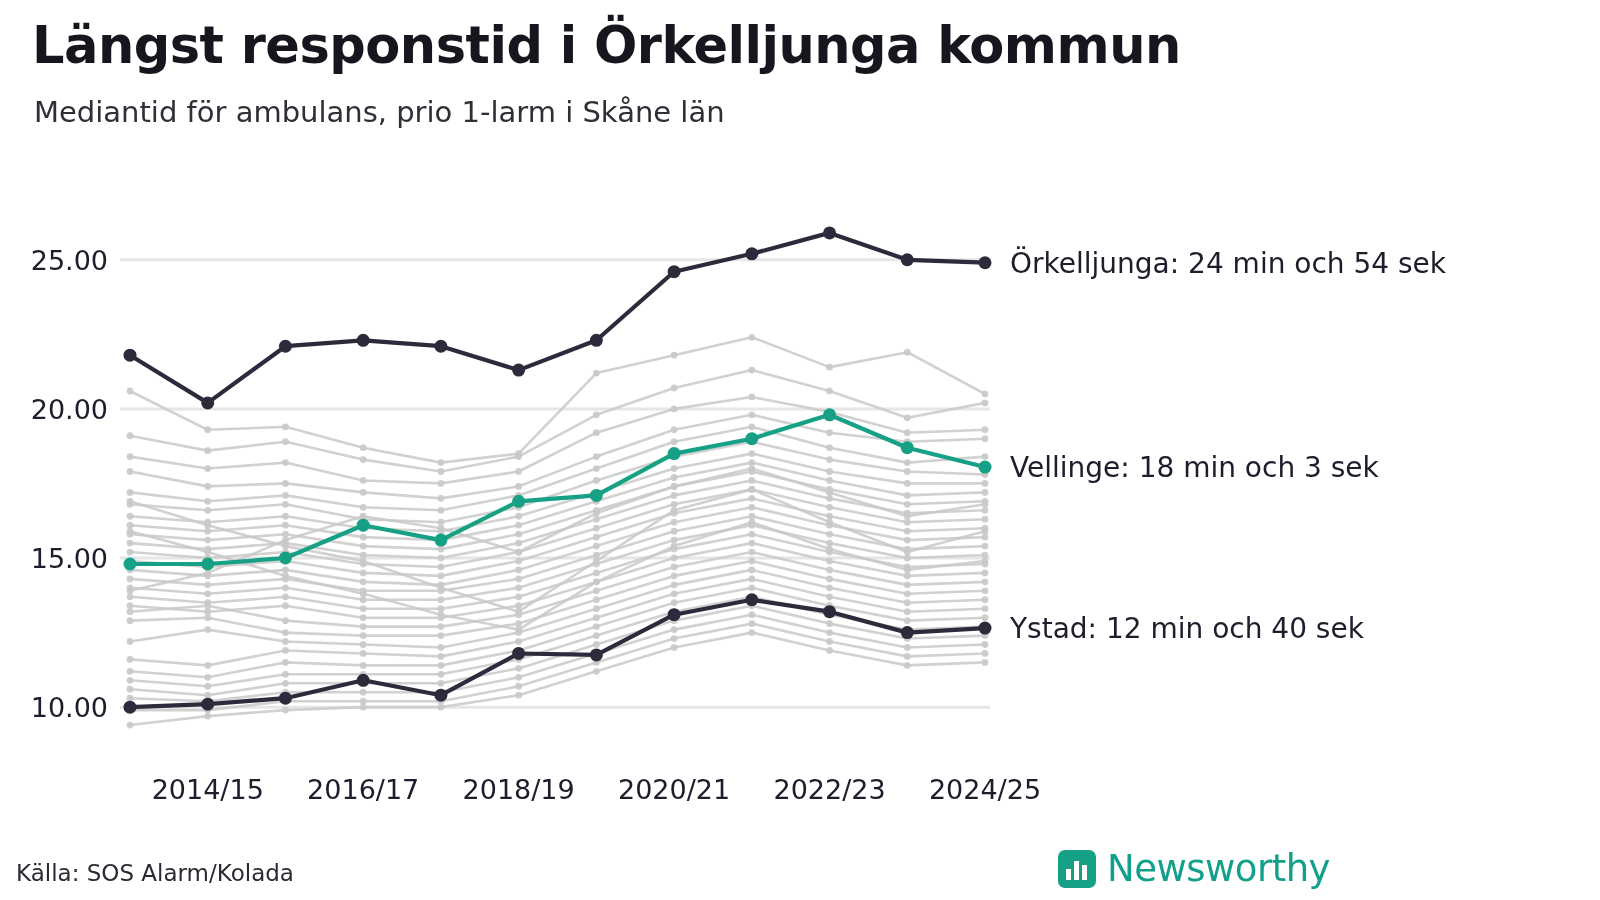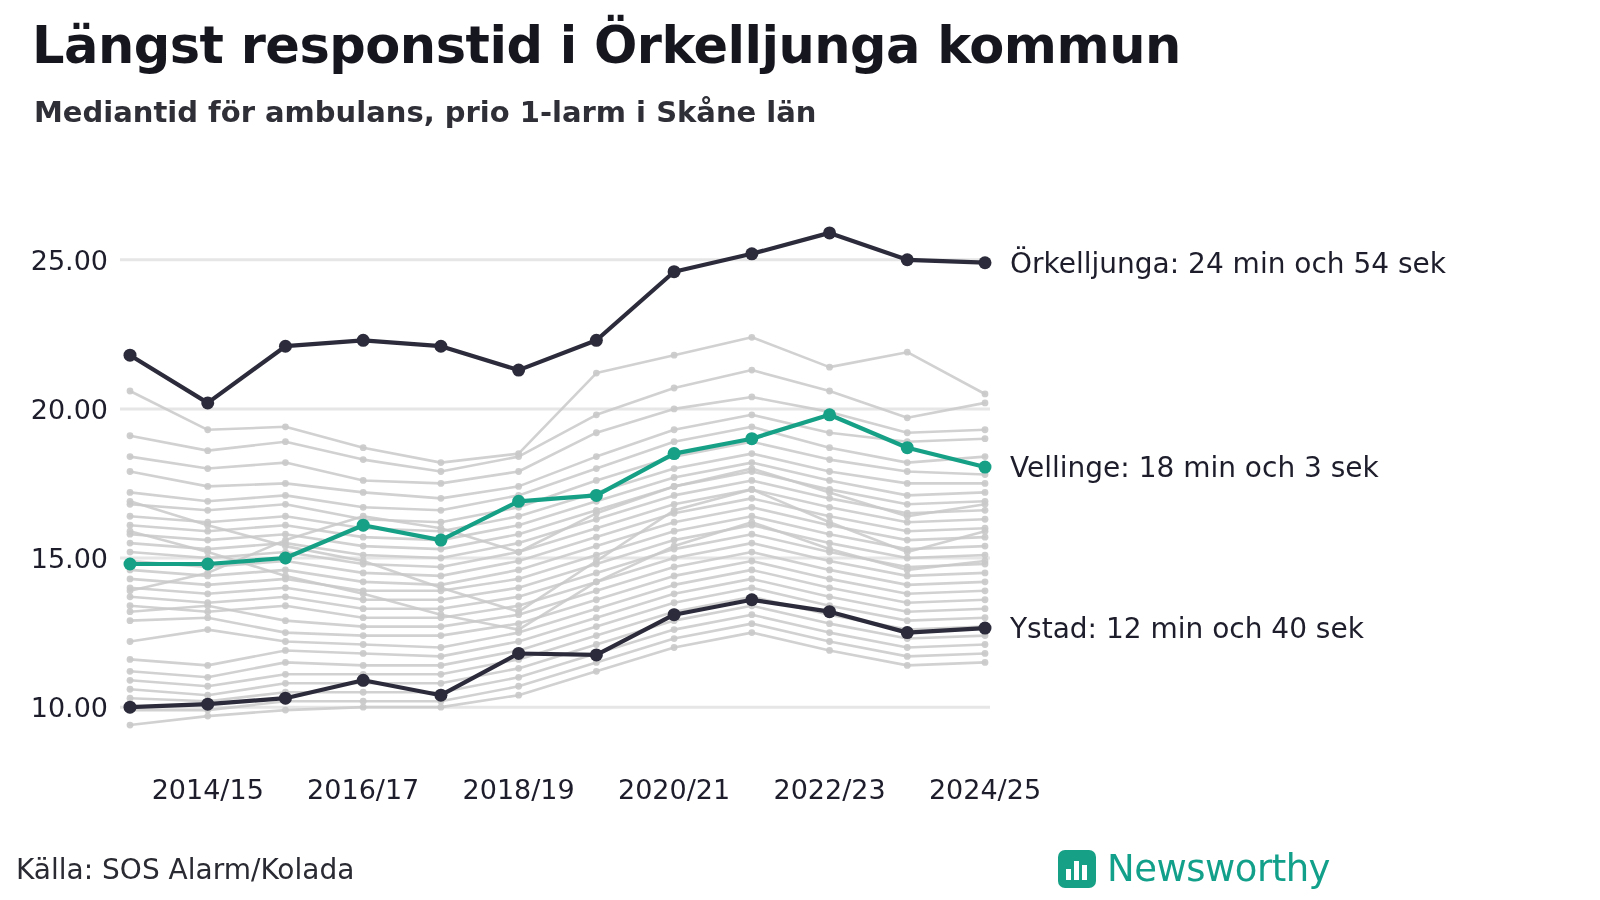--- a/index.html
+++ b/index.html
@@ -25,39 +25,39 @@
   .title {
     font-size: 51px;
     font-weight: bold;
     letter-spacing: -0.5px;
     line-height: 1.08;
     margin: 0 0 0 2px;
     color: #16161f;
   }
   .subtitle {
     font-size: 29px;
-    font-weight: bold;
+    font-weight: normal;
     color: #2f2f38;
     margin: 22px 0 0 4px;
   }
   .chart-wrap {
     position: absolute;
     left: 0;
     top: 186px;
     width: 1600px;
     height: 640px;
   }
   svg.chart {
     display: block;
   }
   .footer {
     position: absolute;
     left: 16px;
     bottom: 14px;
-    font-size: 28px;
+    font-size: 23px;
     color: #2a2a33;
   }
   .brand {
     position: absolute;
     right: 22px;
     bottom: 10px;
     display: flex;
     align-items: center;
     gap: 10px;
   }

